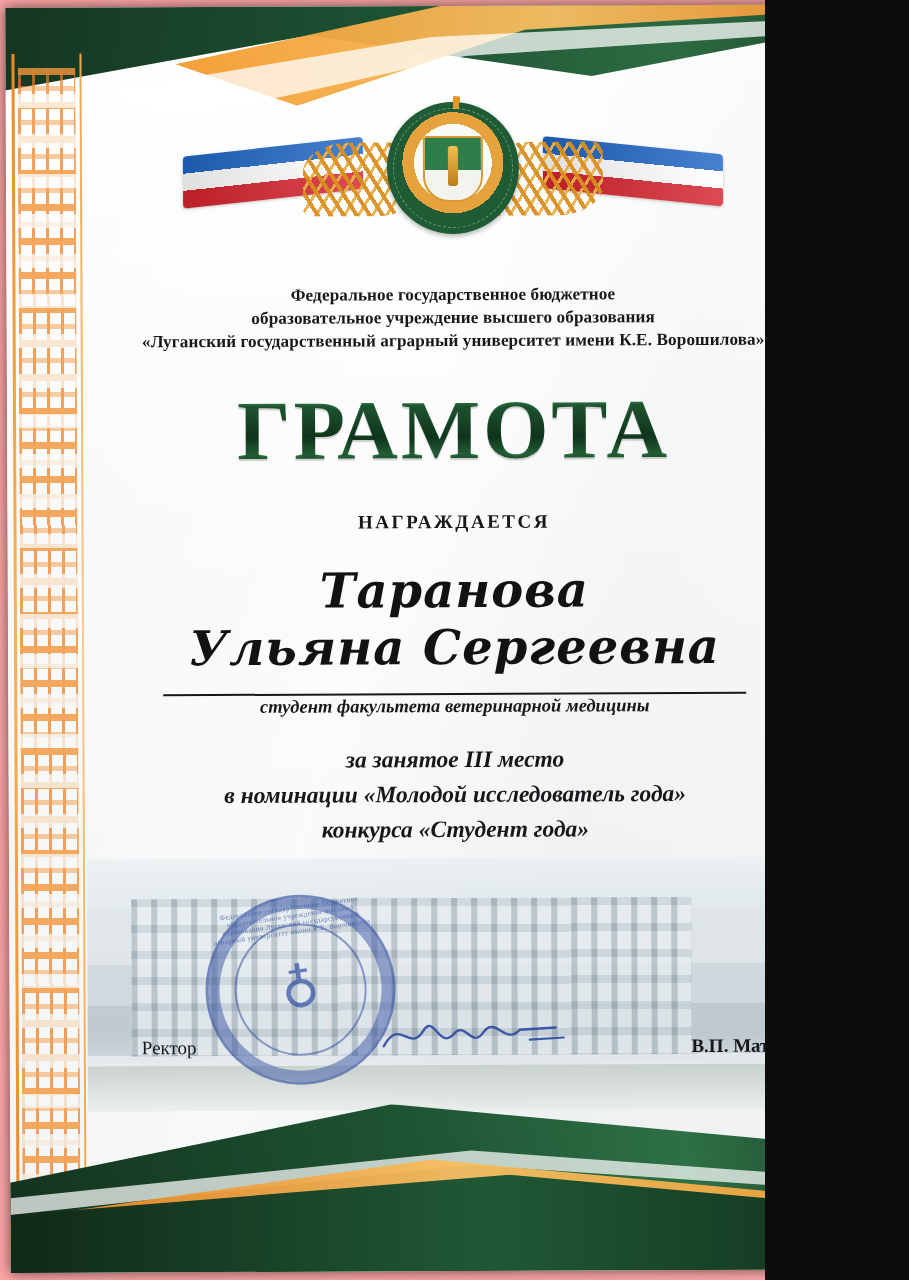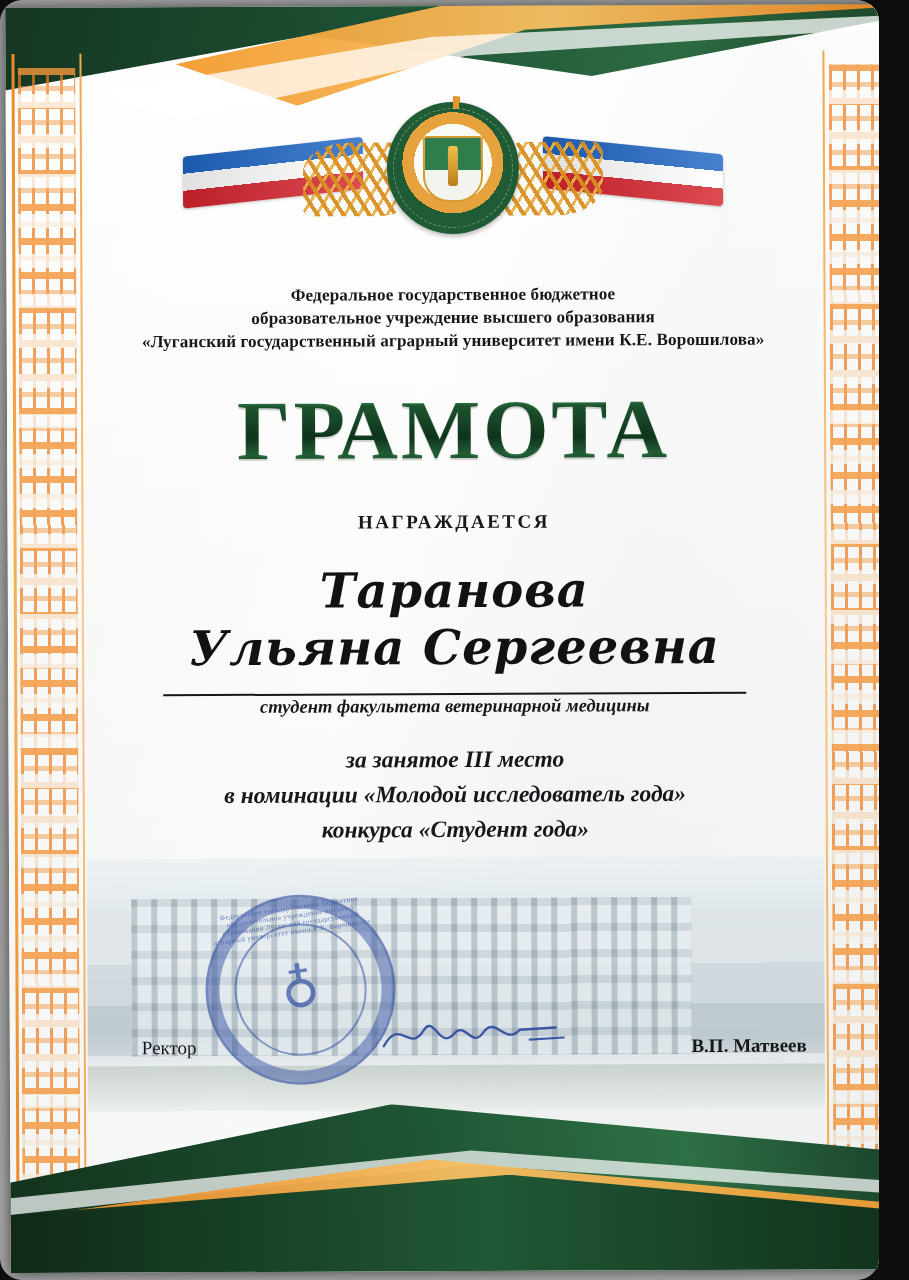--- a/index.html
+++ b/index.html
@@ -9,25 +9,24 @@
   }
   body {
     width: 909px;
     height: 1280px;
     overflow: hidden;
     font-family: "Liberation Serif", serif;
   }
 
   .page {
     position: relative;
-    width: 879px;
+    width: 765px;
     height: 1280px;
-    background: #a3a3a3;
+    background: #fca5a5;
     overflow: hidden;
-    border-radius: 22px;
   }
 
   
   .sheet {
     position: absolute;
     left: 8px;
     top: 6px;
     width: 893px;
     height: 1265px;
     background: #fbfbf9;

